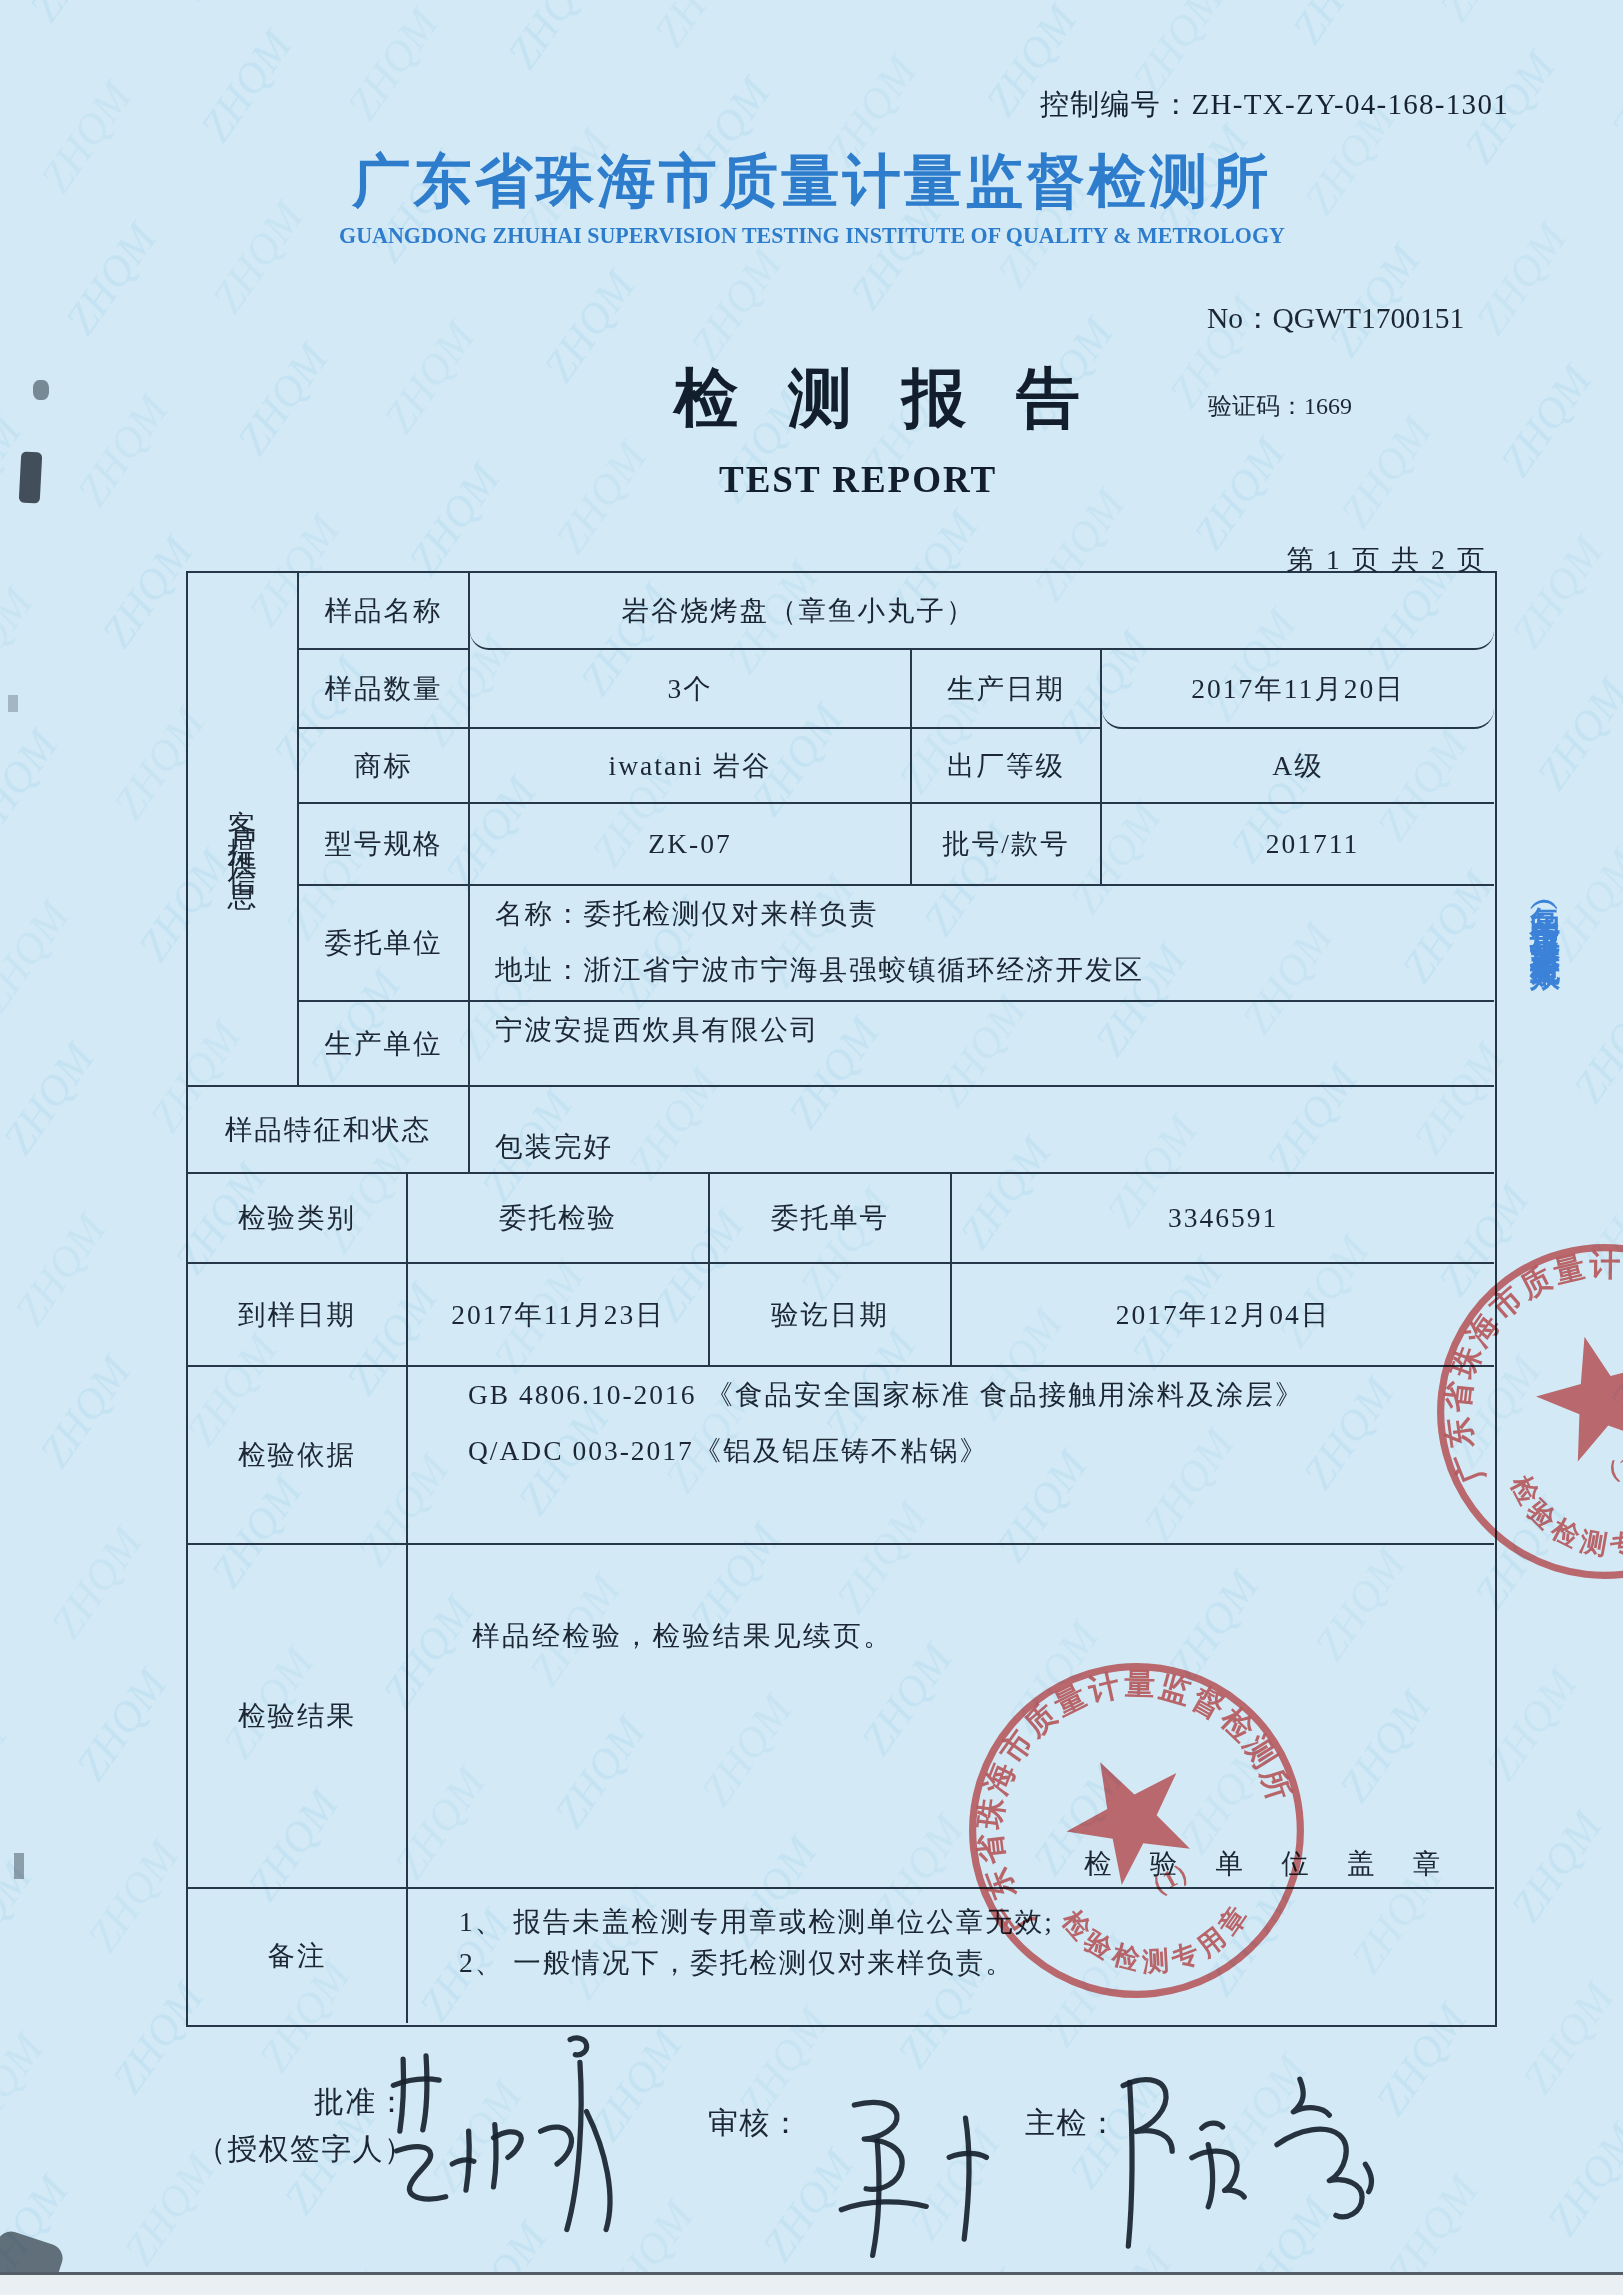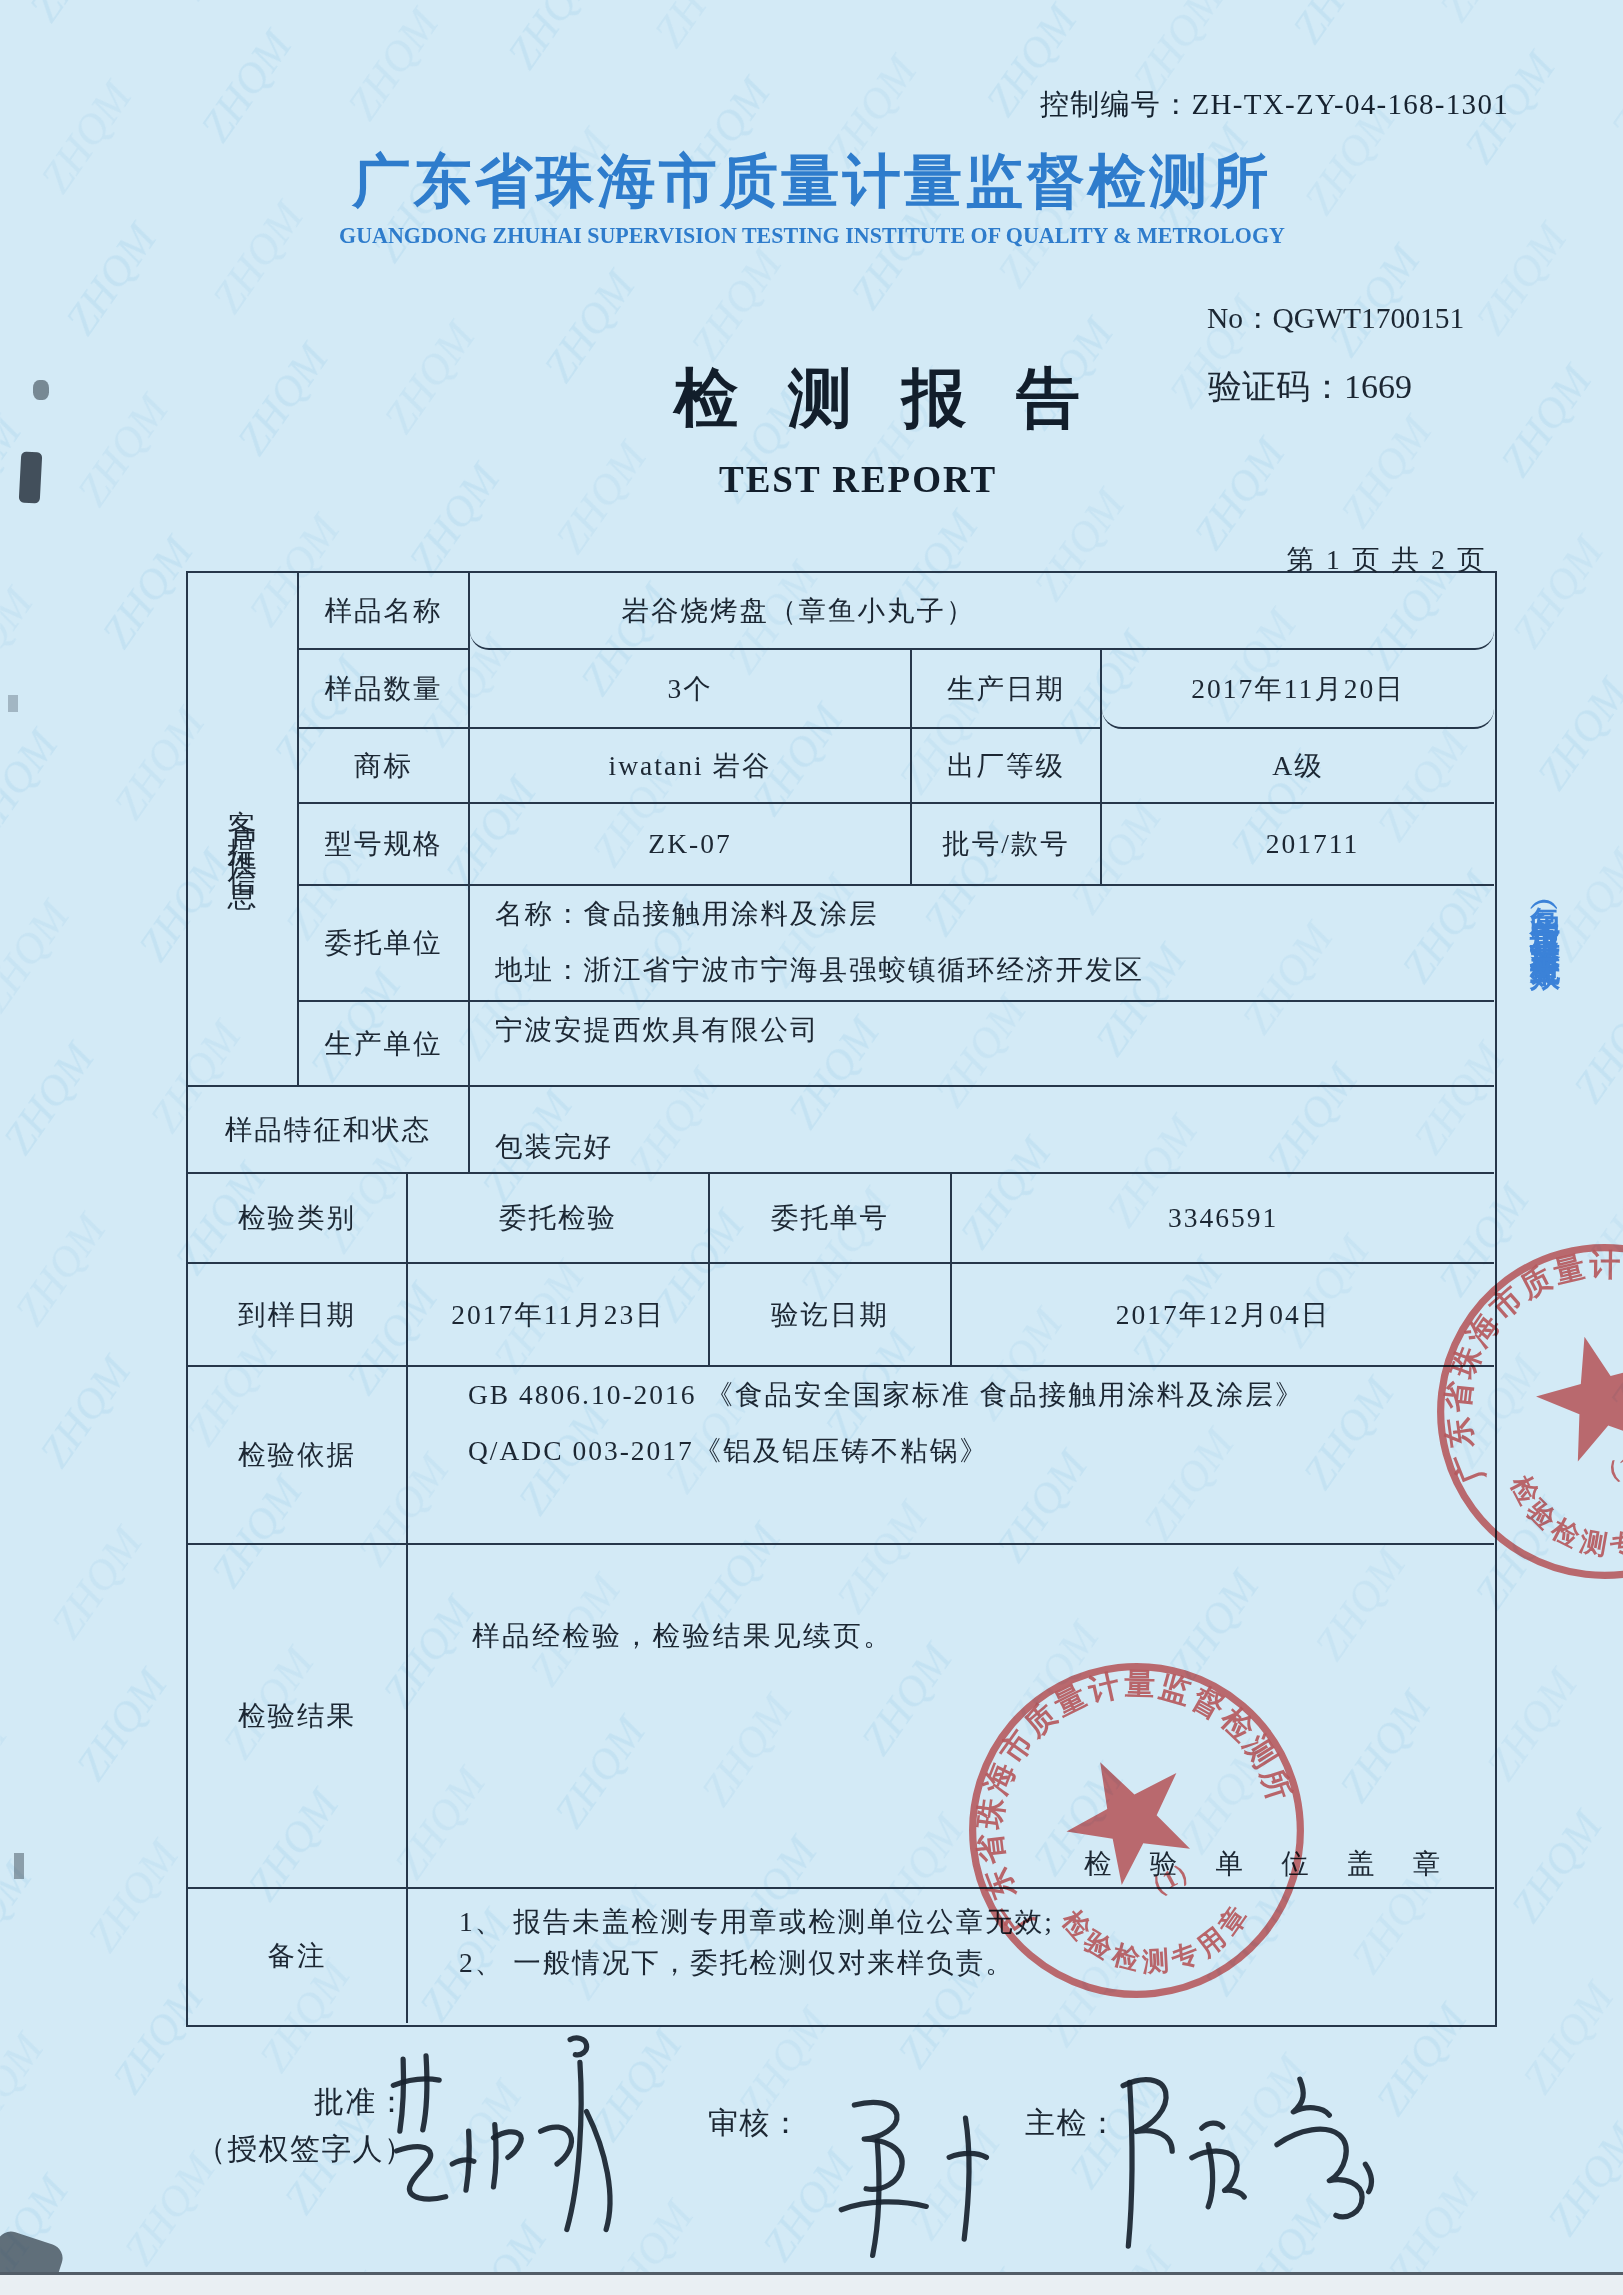--- a/index.html
+++ b/index.html
@@ -15,21 +15,21 @@
   
   .watermark{position:absolute;left:0;top:0;z-index:0;opacity:.55;}
   
   .control-line{top:85px;right:115px;font-size:29px;letter-spacing:1.3px;color:#16222f;z-index:2;}
   .institute-cn{top:143px;left:0;width:100%;text-align:center;font-size:58px;font-weight:bold;
     color:#2e7ccc;letter-spacing:3.3px;z-index:2;}
   .institute-en{top:223px;left:0;width:100%;text-align:center;font-size:22px;font-weight:bold;
     color:#2e7ccc;letter-spacing:0px;transform:scaleY(1.05);z-index:2;}
   .report-no{top:299px;left:1207px;font-size:29.5px;z-index:2;}
   .title-cn{top:355px;left:674px;font-size:64px;font-weight:bold;letter-spacing:17px;color:#121e2b;z-index:2;}
-  .verify-code{top:364px;left:1208px;font-size:34px;z-index:2;}
+  .verify-code{top:390px;left:1208px;font-size:24px;z-index:2;}
   .title-en{top:458px;left:719px;font-size:37px;font-weight:bold;letter-spacing:2px;color:#121e2b;z-index:2;}
   .page-indicator{top:542px;right:137px;font-size:27.5px;letter-spacing:2.6px;z-index:2;}
   
   .side-note{top:883px;left:1524px;writing-mode:vertical-rl;font-size:30px;letter-spacing:3.9px;
     color:#3b82d8;font-weight:bold;z-index:2;}
   
   .report-table{
     top:571px;left:186px;width:1311px;height:1456px;box-sizing:border-box;
     border:2.6px solid #26374a;
     display:grid;
@@ -162,21 +162,21 @@
         <span>批号/款号</span>
       </div>
     <div class="cell last-col" style="grid-column:8/9;grid-row:4/5;padding-left:29px;">
         <span>201711</span>
       </div>
 
     <div class="cell" style="grid-column:2/4;grid-row:5/6;">
         <span>委托单位</span>
       </div>
     <div class="cell left two-line last-col" style="grid-column:4/9;grid-row:5/6;">
-      <div>名称：食品接触用涂料及涂层</div>
+      <div>名称：委托检测仅对来样负责</div>
       <div>地址：浙江省宁波市宁海县强蛟镇循环经济开发区</div>
     </div>
 
     <div class="cell" style="grid-column:2/4;grid-row:6/7;">
         <span>生产单位</span>
       </div>
     <div class="cell left two-line last-col" style="grid-column:4/9;grid-row:6/7;">
       <div>宁波安提西炊具有限公司</div>
     </div>
 

